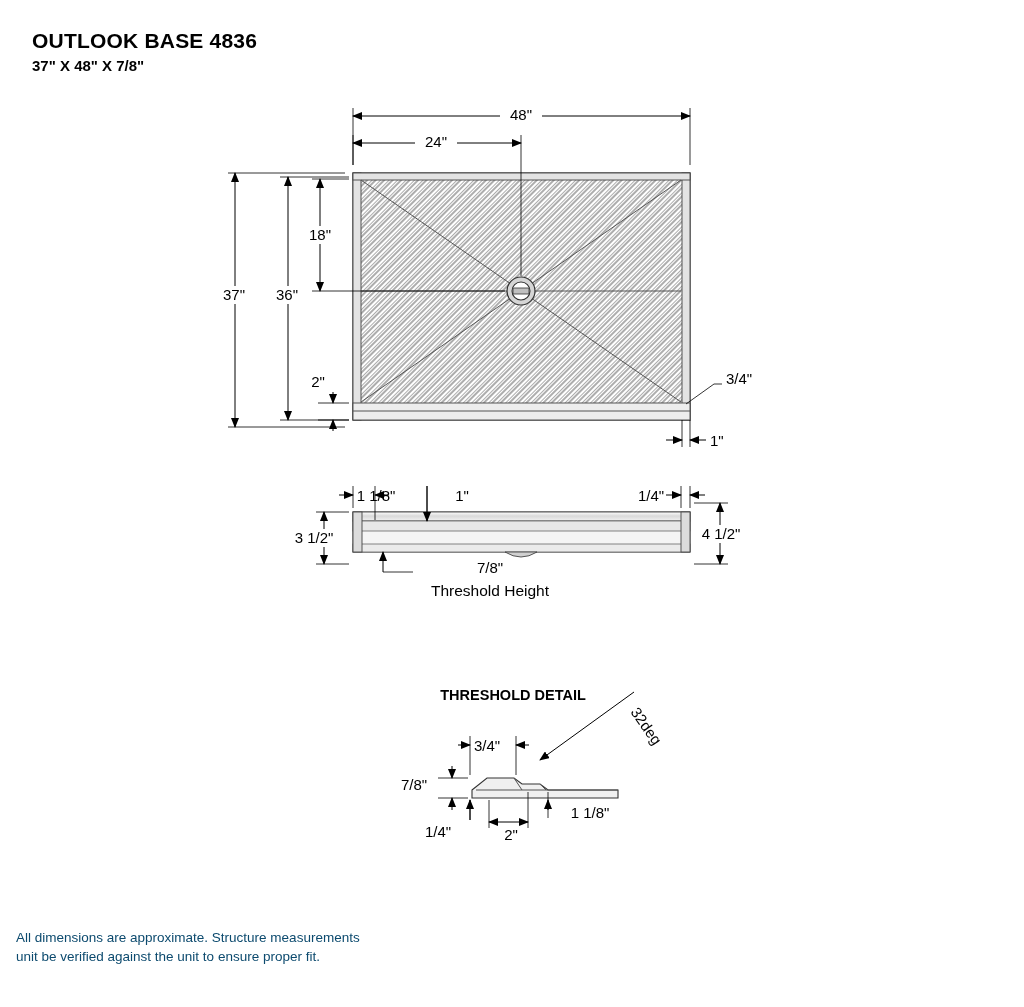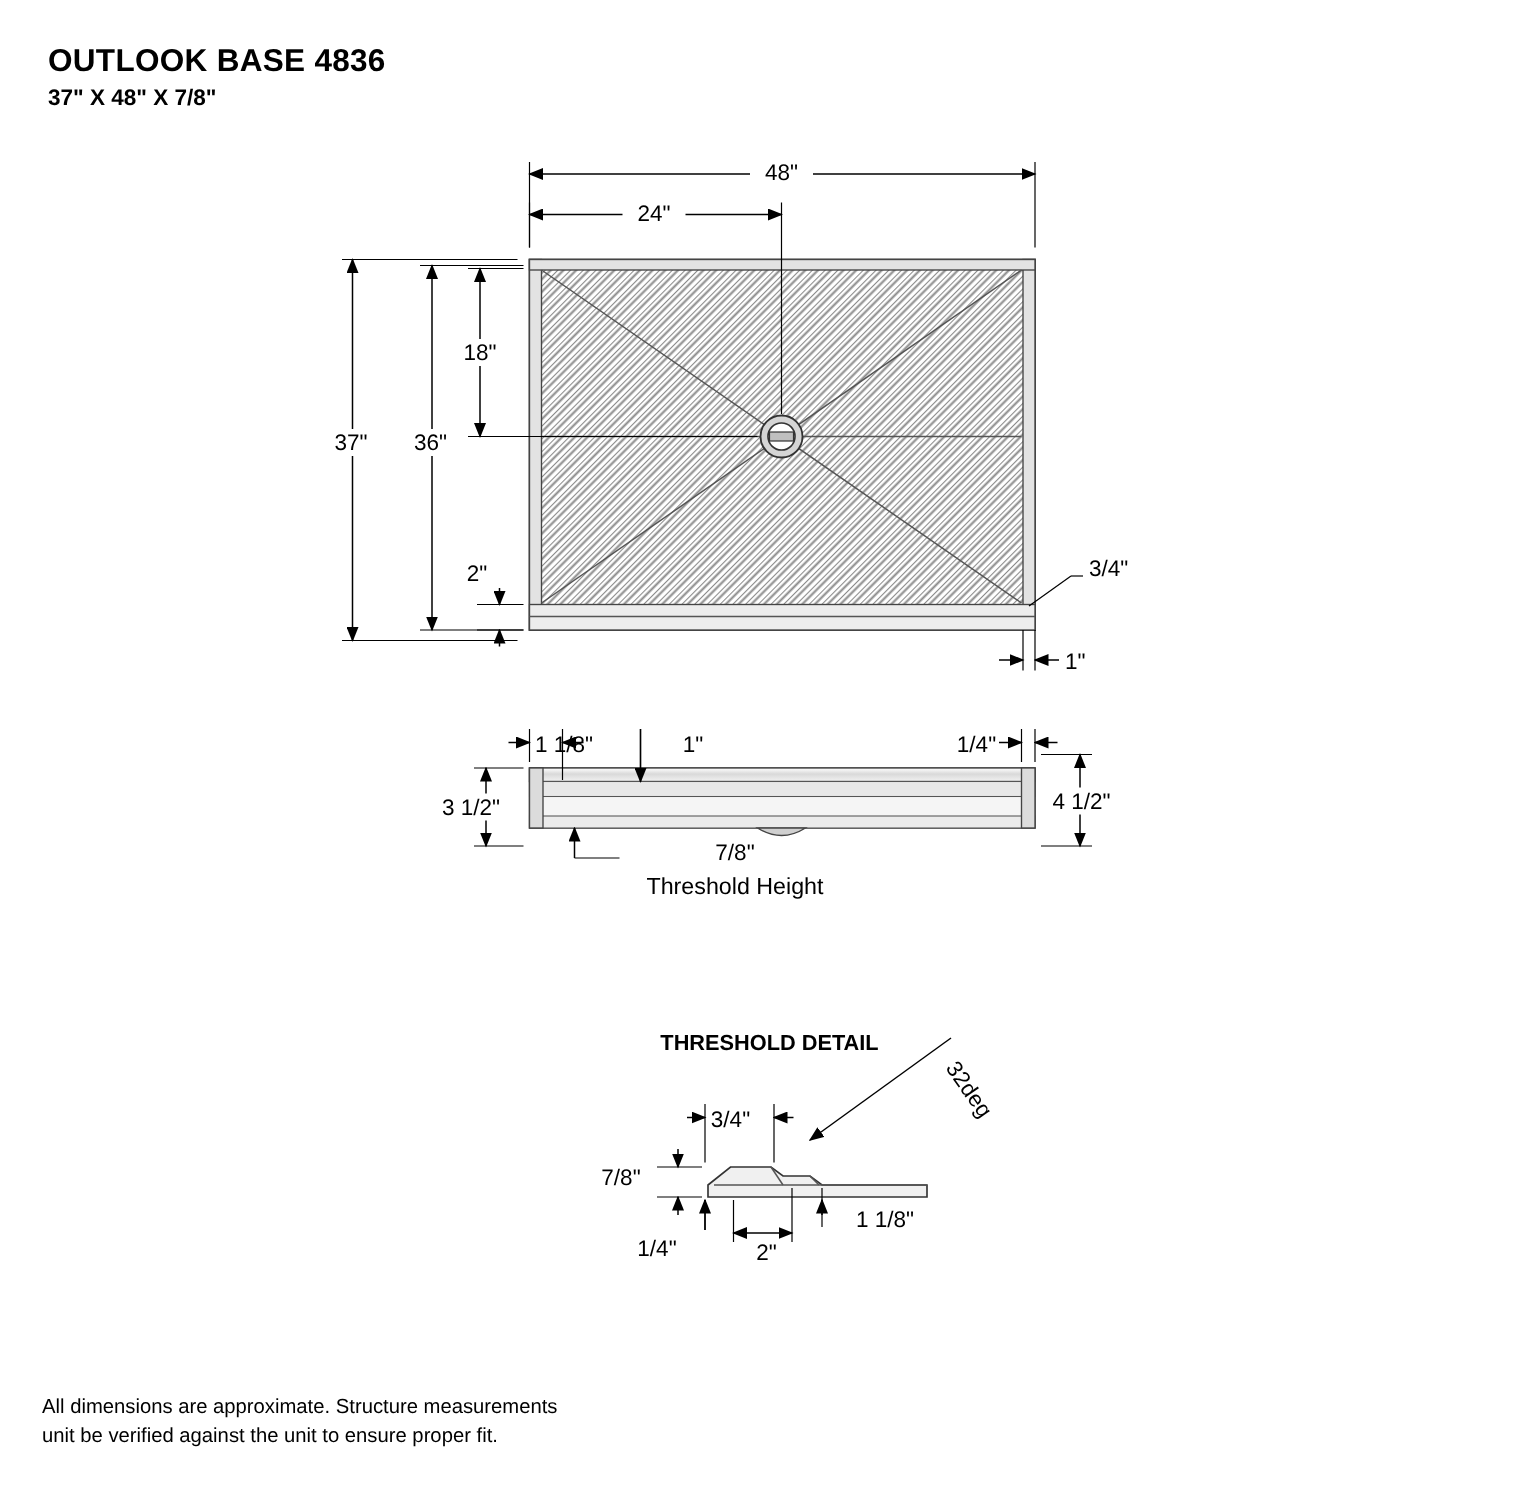--- a/index.html
+++ b/index.html
@@ -33,25 +33,25 @@
     line-height: 26px;
   }
   #title-sub {
     font-size: 15px;
     font-weight: bold;
     line-height: 20px;
     margin-top: 2px;
   }
   #footnote {
     position: absolute;
-    left: 28px;
+    left: 16px;
     top: 928px;
     font-size: 13.5px;
     line-height: 19px;
-    color: #000000;
+    color: #0c4a6e;
   }
   svg.drawing {
     position: absolute;
     left: 0;
     top: 0;
     width: 1024px;
     height: 1007px;
   }
   .dim-text {
     font-family: "Liberation Sans", sans-serif;

